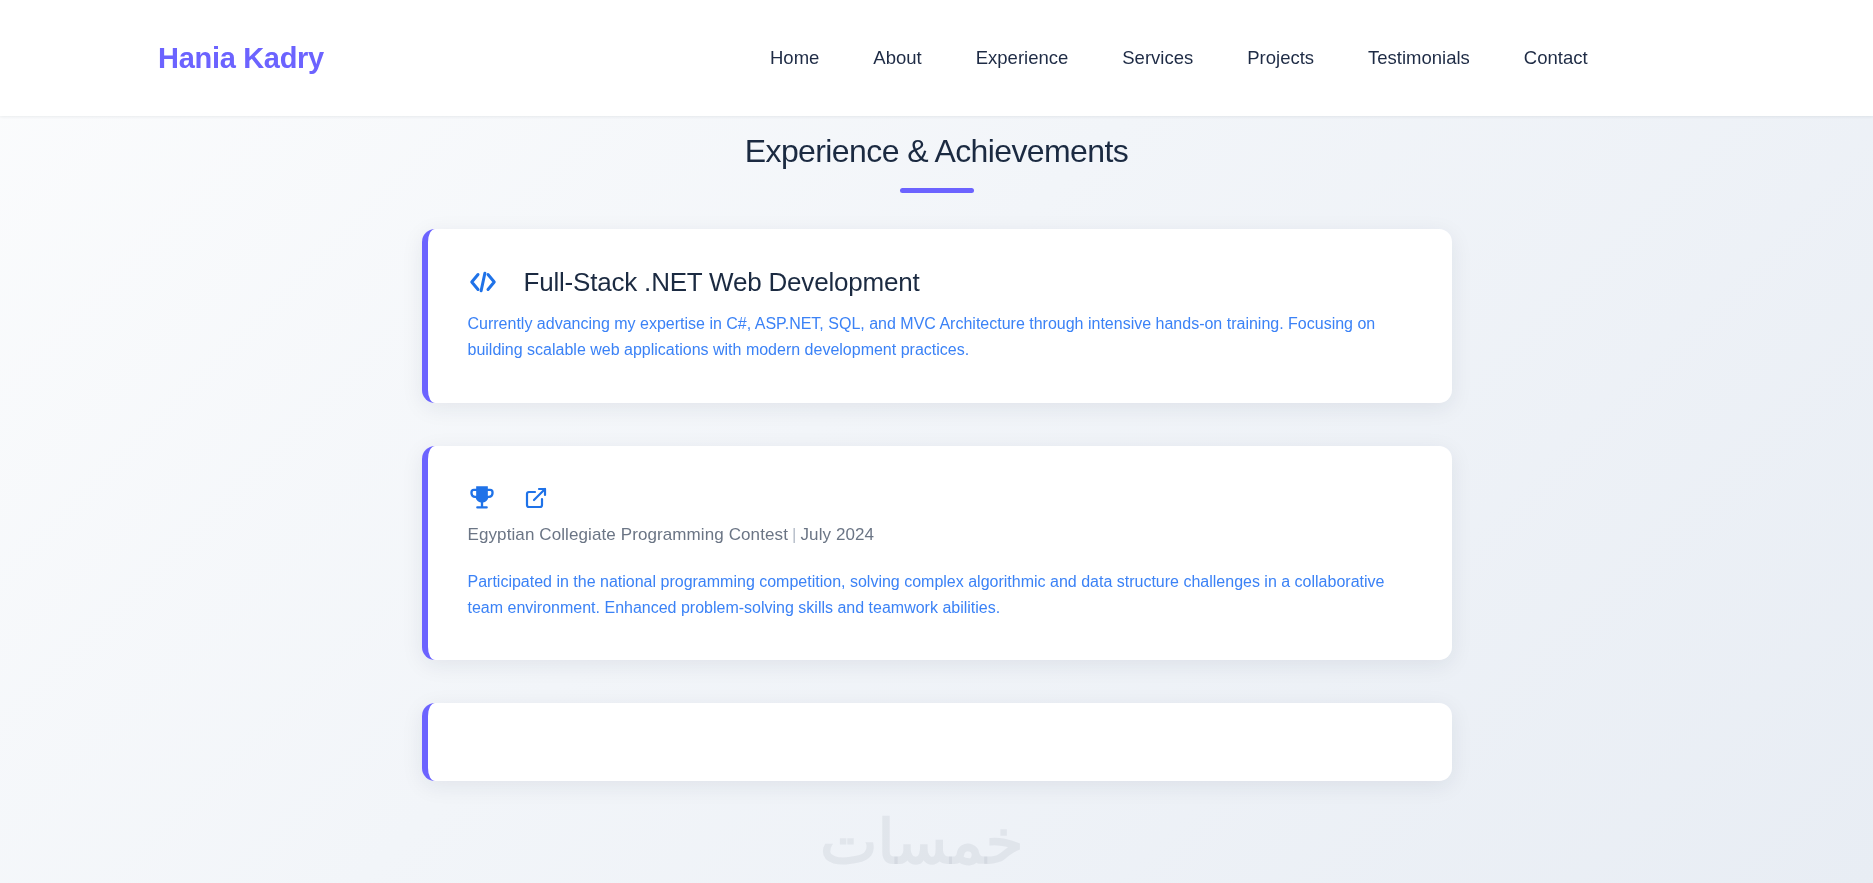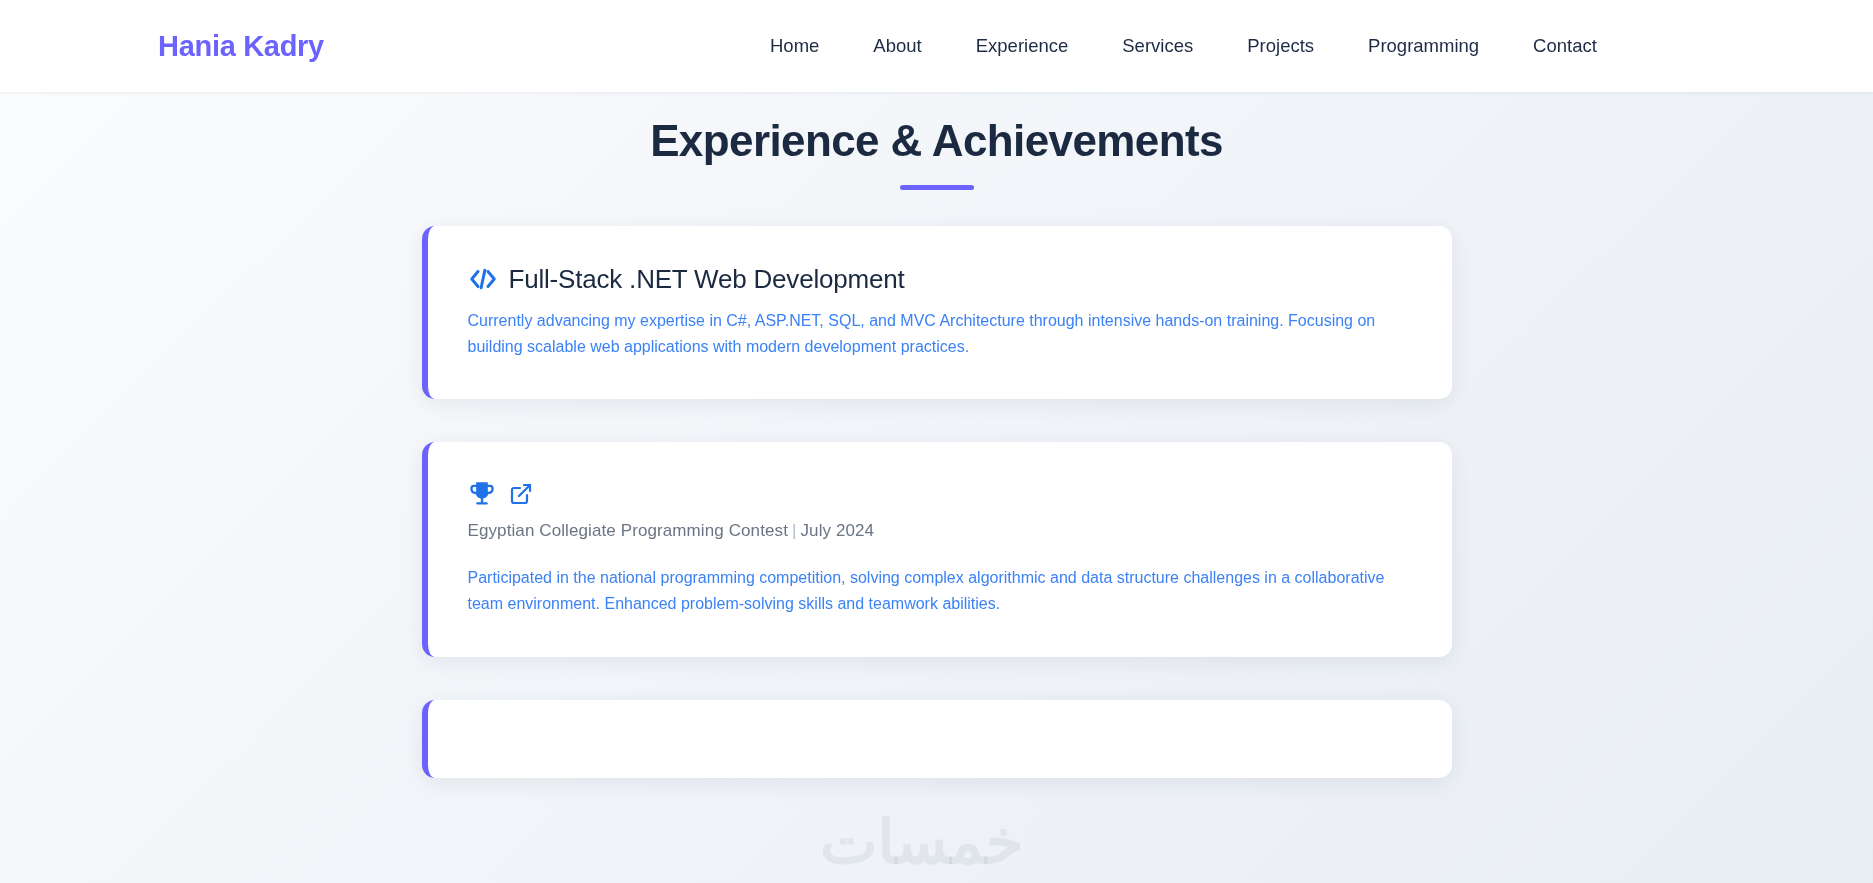--- a/index.html
+++ b/index.html
@@ -8,21 +8,21 @@
     overflow:hidden;
     font-family:"Liberation Sans", sans-serif;
   }
   body {
     background:linear-gradient(135deg,#fbfcfd 0%,#f2f5f9 45%,#e8edf4 100%);
   }
 
   
   .navbar {
     position:relative;
-    height:92px;
+    height:116px;
     background:#ffffff;
     display:flex;
     align-items:center;
     box-shadow:0 1px 3px rgba(15,23,42,0.07);
     z-index:5;
   }
   .brand {
     position:absolute;
     left:158px;
     font-size:29px;
@@ -47,25 +47,25 @@
     text-decoration:none;
     cursor:pointer;
   }
   .nav-link:last-child { margin-right:15px; }
 
   
   .content { position:relative; }
 
   .section-title {
     text-align:center;
-    font-size:44px;
-    font-weight:bold;
+    font-size:32px;
+    font-weight:normal;
     color:#1b2a41;
     letter-spacing:-0.6px;
-    margin-top:24px;
+    margin-top:17px;
     line-height:1.15;
   }
   .title-underline {
     width:74px;
     height:5px;
     border-radius:3px;
     background:#6c63ff;
     margin:18px auto 0 auto;
   }
 
@@ -81,21 +81,21 @@
     position:relative;
     background:#ffffff;
     border-left:6px solid #6c63ff;
     border-radius:13px;
     box-shadow:0 5px 22px rgba(30,41,59,0.08);
     padding:38px 42px 40px 40px;
   }
   .card-head {
     display:flex;
     align-items:center;
-    gap:11px;
+    gap:26px;
     margin-bottom:13px;
   }
   .card-icon {
     flex:0 0 auto;
     display:flex;
     align-items:center;
     justify-content:center;
     color:#1f72e8;
   }
   .card-icon svg { display:block; }
@@ -146,21 +146,21 @@
 <body>
 
 <div class="navbar">
   <div class="brand">Hania Kadry</div>
   <nav class="nav-links">
     <a class="nav-link">Home</a>
     <a class="nav-link">About</a>
     <a class="nav-link">Experience</a>
     <a class="nav-link">Services</a>
     <a class="nav-link">Projects</a>
-    <a class="nav-link">Programming</a>
+    <a class="nav-link">Testimonials</a>
     <a class="nav-link">Contact</a>
   </nav>
 </div>
 
 <div class="content">
 
   <h1 class="section-title">Experience &amp; Achievements</h1>
   <div class="title-underline"></div>
 
   <div class="cards">

